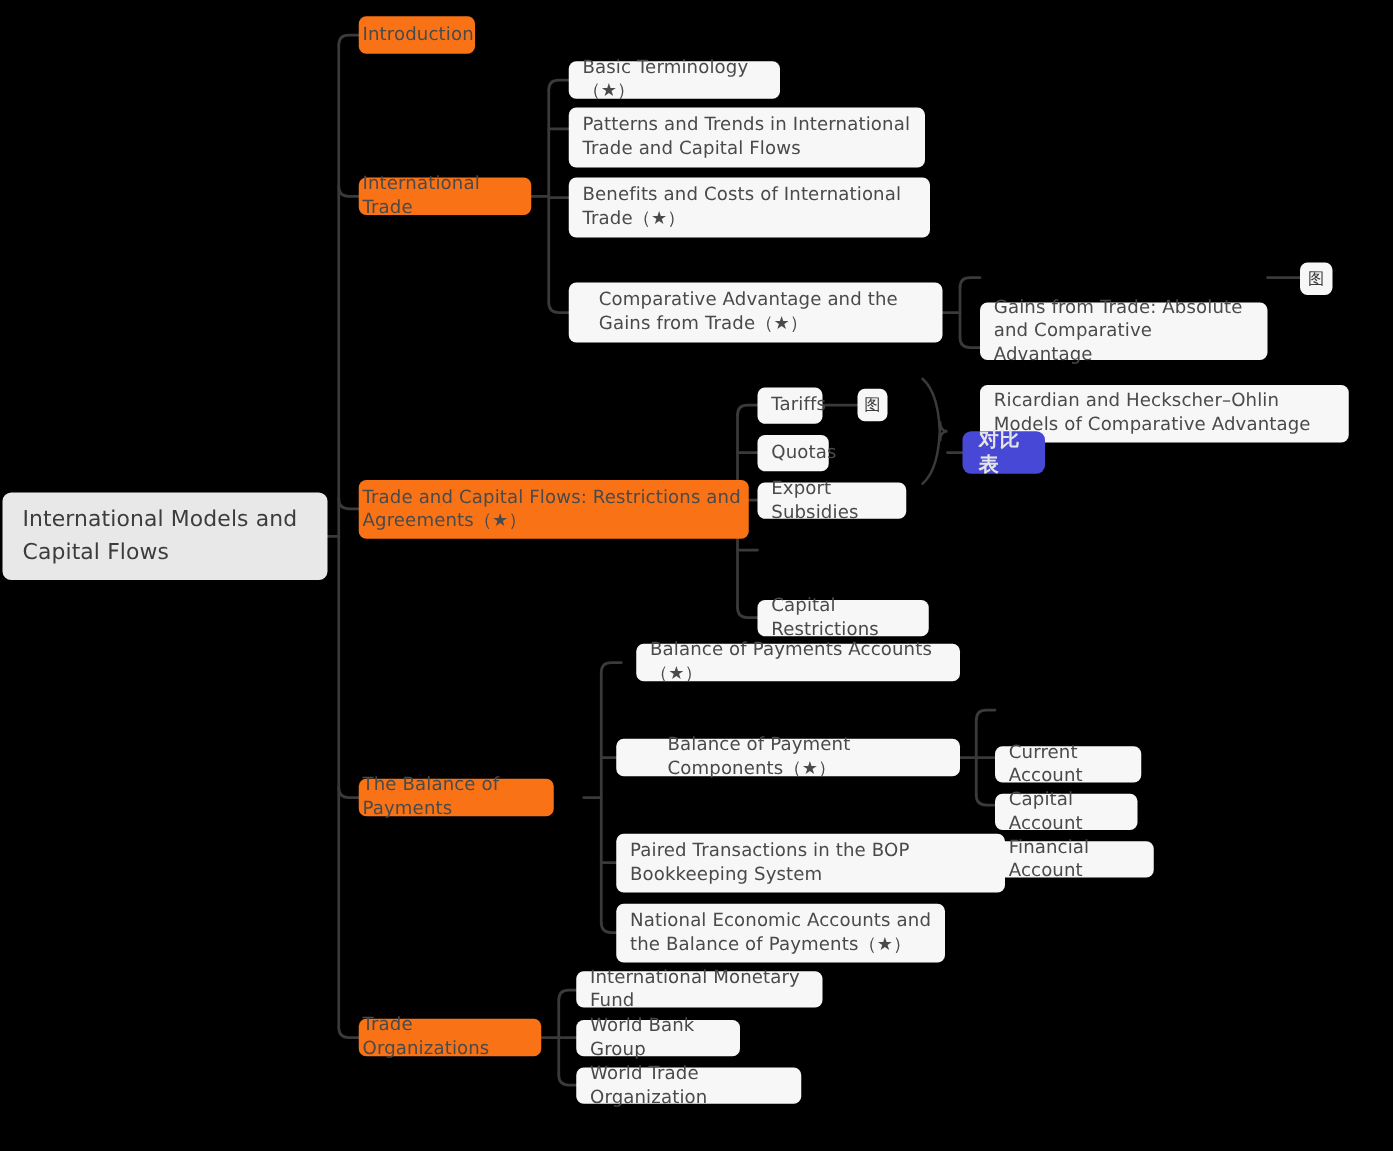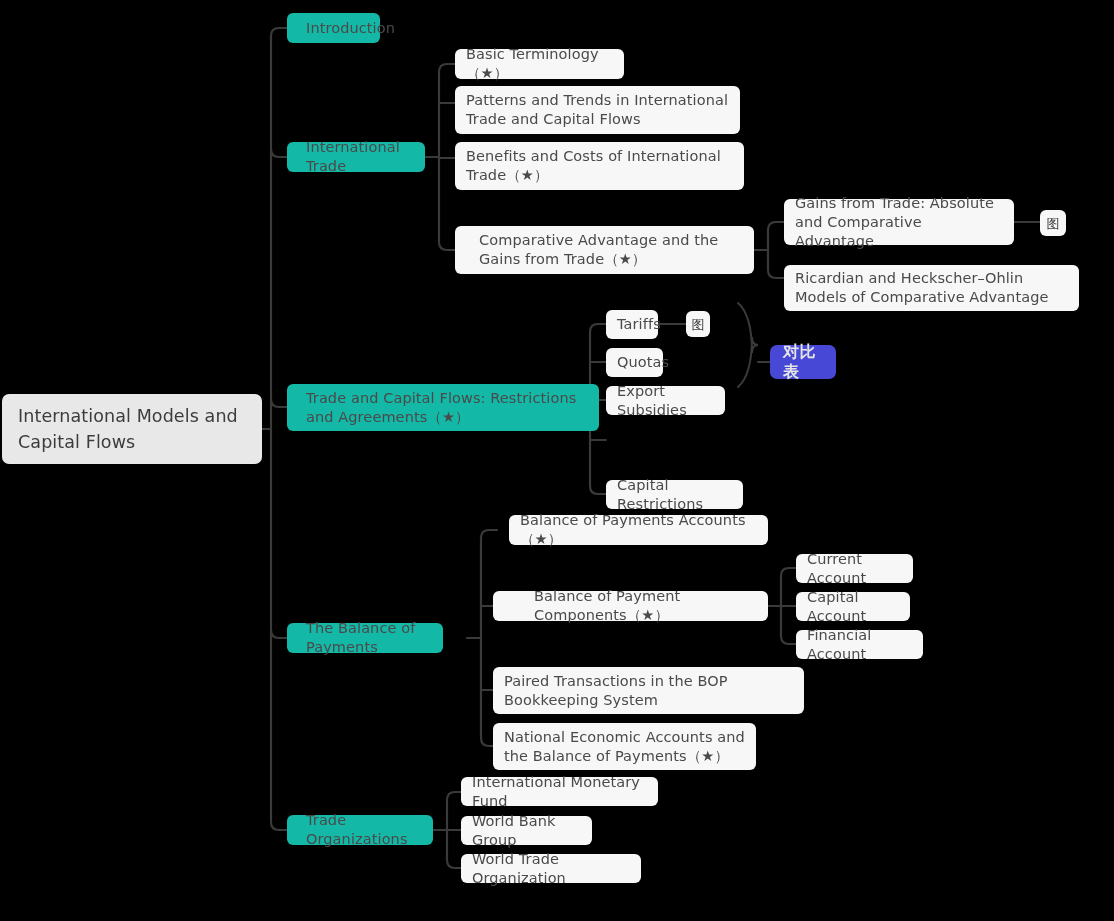--- a/index.html
+++ b/index.html
@@ -33,36 +33,37 @@
   }
   .node.root {
     background: #e8e8e8;
     color: #3c3c3c;
     font-size: 17.5px;
     line-height: 26px;
     padding: 14px 16px;
     border-radius: 7px;
   }
   .node.lvl1 {
-    background: #14b8a6;
+    background: #f97316;
     color: #4a4a4a;
     font-size: 14.5px;
-    padding: 8px 19px;
+    padding: 8px 3px;
   }
   .node.lvl2 {
     background: #f7f7f7;
     color: #4a4a4a;
     font-size: 14.5px;
     padding: 8px 11px;
   }
   .node.lvl3 {
     background: #f7f7f7;
     color: #4a4a4a;
     font-size: 14.5px;
     padding: 8px 11px;
+    margin-top: 43px;
   }
   .node.icon-node {
     background: #f7f7f7;
     color: #3c3c3c;
     font-size: 13px;
     justify-content: center;
     padding: 6px 7px;
     line-height: 15px;
   }
   .node.badge {

